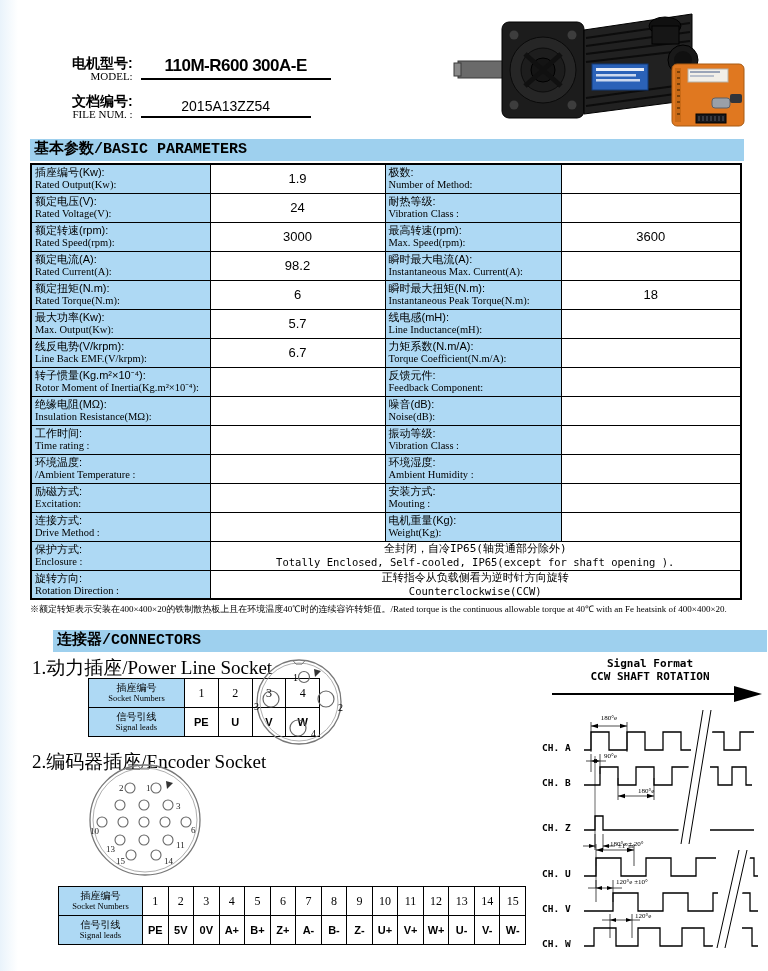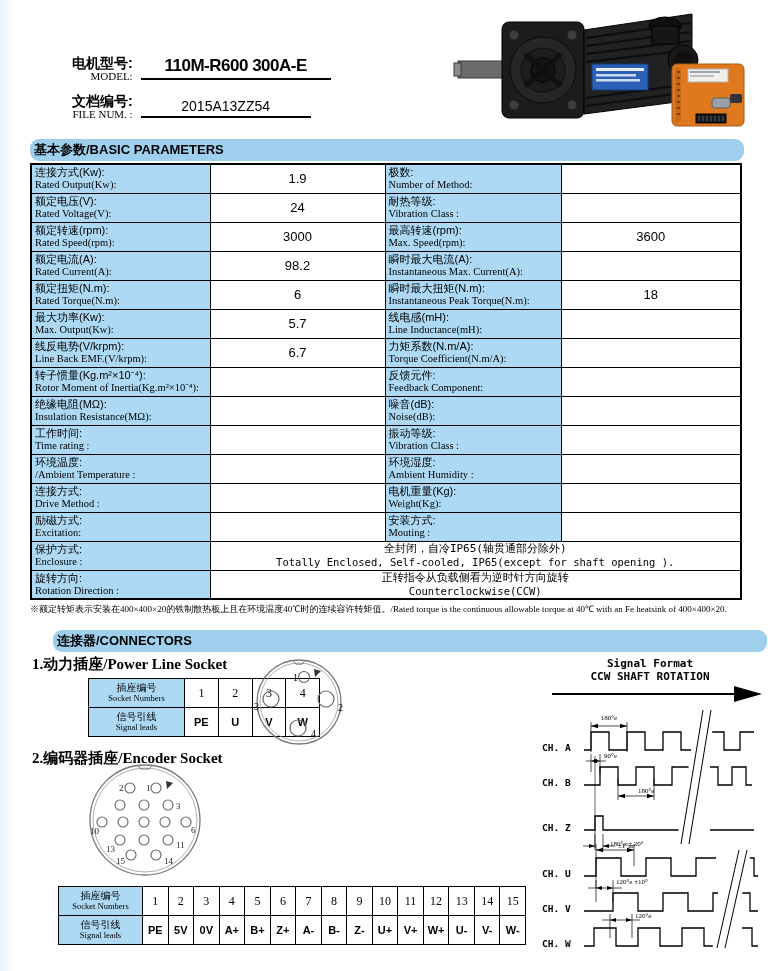--- a/index.html
+++ b/index.html
@@ -13,42 +13,42 @@
   .hdr-labels .cn{font-size:14px;font-weight:bold;}
   .hdr-labels .en{font-size:11px;font-family:"Liberation Serif",serif;}
   .hdr-value{border-bottom:2px solid #000;text-align:center;margin-left:8px;padding:0 10px 2px 10px;}
   .hdr-value.model{min-width:170px;font-size:17px;font-weight:bold;letter-spacing:-0.5px;}
   .hdr-value.file{min-width:150px;font-size:14px;padding-top:4px;}
   #field-model{left:72px;top:56px;}
   #field-file{left:72px;top:94px;}
 
   
   .section-bar{position:absolute;left:30px;width:714px;height:22px;background:#9ed0ee;
-    font-family:Liberation Sans, sans-serif;font-weight:bold;font-size:13px;line-height:22px;
-    padding-left:4px;box-sizing:border-box;white-space:nowrap;border-radius:9px;}
+    font-family:Liberation Mono, monospace;font-weight:bold;font-size:15px;line-height:22px;
+    padding-left:4px;box-sizing:border-box;white-space:nowrap;}
   #bar-basic{top:139px;}
   #bar-conn{top:630px;margin-left:23px;}
 
   
   table.params{position:absolute;left:30px;top:163px;width:710px;border-collapse:collapse;
     table-layout:fixed;border:2px solid #000;background:#fff;}
   table.params td{border:1px solid #000;padding:0 3px;vertical-align:middle;height:29px;box-sizing:border-box;}
   td.lbl{background:#aed9f4;}
   td.lbl .cn{display:block;font-size:11px;line-height:1.2;}
   td.lbl .en{display:block;font-size:10.5px;line-height:1.15;font-family:"Liberation Serif",serif;}
   td.val{text-align:center;font-size:13px;}
   td.merged{text-align:center;font-family:"DejaVu Sans Mono",monospace;font-size:11px;line-height:1.25;}
   td.merged .en{font-size:10.5px;}
 
   
   .footnote{position:absolute;left:30px;top:602px;width:735px;font-size:9px;white-space:nowrap;
     font-family:"Liberation Serif",serif;}
 
   
-  .sub-title{position:absolute;font-size:15px;font-family:"Liberation Serif",serif;font-weight:bold;}
+  .sub-title{position:absolute;font-size:19px;font-family:"Liberation Serif",serif;}
   #power-title{left:32px;top:655px;}
   #encoder-title{left:32px;top:749px;}
 
   
   table.socket{position:absolute;border-collapse:collapse;table-layout:fixed;border:1.5px solid #000;background:#fff;}
   table.socket td{border:1px solid #000;text-align:center;height:29px;padding:0;box-sizing:border-box;}
   td.socket-lbl{background:#aed9f4;width:96px;}
   td.socket-lbl .cn{display:block;font-size:10px;line-height:1.2;}
   td.socket-lbl .en{display:block;font-size:8.5px;line-height:1.1;font-family:"Liberation Serif",serif;}
   tr.num-row td:not(.socket-lbl){font-family:"Liberation Serif",serif;font-size:12px;}
@@ -129,21 +129,21 @@
   <table class="params">
     <colgroup>
         <col style="width:179px">
         <col style="width:175px">
         <col style="width:176px">
         <col style="width:180px">
       </colgroup>
     <tbody>
         <tr>
       <td class="lbl">
-        <span class="cn">连接方式(Kw):</span>
+        <span class="cn">插座编号(Kw):</span>
         <span class="en">Rated Output(Kw):</span>
       </td>
       <td class="val">1.9</td>
       <td class="lbl">
         <span class="cn">极数:</span>
         <span class="en">Number of Method:</span>
       </td>
       <td class="val"></td>
     </tr>
         <tr>
@@ -261,39 +261,39 @@
       </td>
       <td class="val"></td>
       <td class="lbl">
         <span class="cn">环境湿度:</span>
         <span class="en">Ambient Humidity :</span>
       </td>
       <td class="val"></td>
     </tr>
         <tr>
       <td class="lbl">
+        <span class="cn">励磁方式:</span>
+        <span class="en">Excitation:</span>
+      </td>
+      <td class="val"></td>
+      <td class="lbl">
+        <span class="cn">安装方式:</span>
+        <span class="en">Mouting :</span>
+      </td>
+      <td class="val"></td>
+    </tr>
+        <tr>
+      <td class="lbl">
         <span class="cn">连接方式:</span>
         <span class="en">Drive Method :</span>
       </td>
       <td class="val"></td>
       <td class="lbl">
         <span class="cn">电机重量(Kg):</span>
         <span class="en">Weight(Kg):</span>
-      </td>
-      <td class="val"></td>
-    </tr>
-        <tr>
-      <td class="lbl">
-        <span class="cn">励磁方式:</span>
-        <span class="en">Excitation:</span>
-      </td>
-      <td class="val"></td>
-      <td class="lbl">
-        <span class="cn">安装方式:</span>
-        <span class="en">Mouting :</span>
       </td>
       <td class="val"></td>
     </tr>
       </tbody>
     <tbody>
       <tr>
         <td class="lbl">
           <span class="cn">保护方式:</span>
           <span class="en">Enclosure :</span>
         </td>

